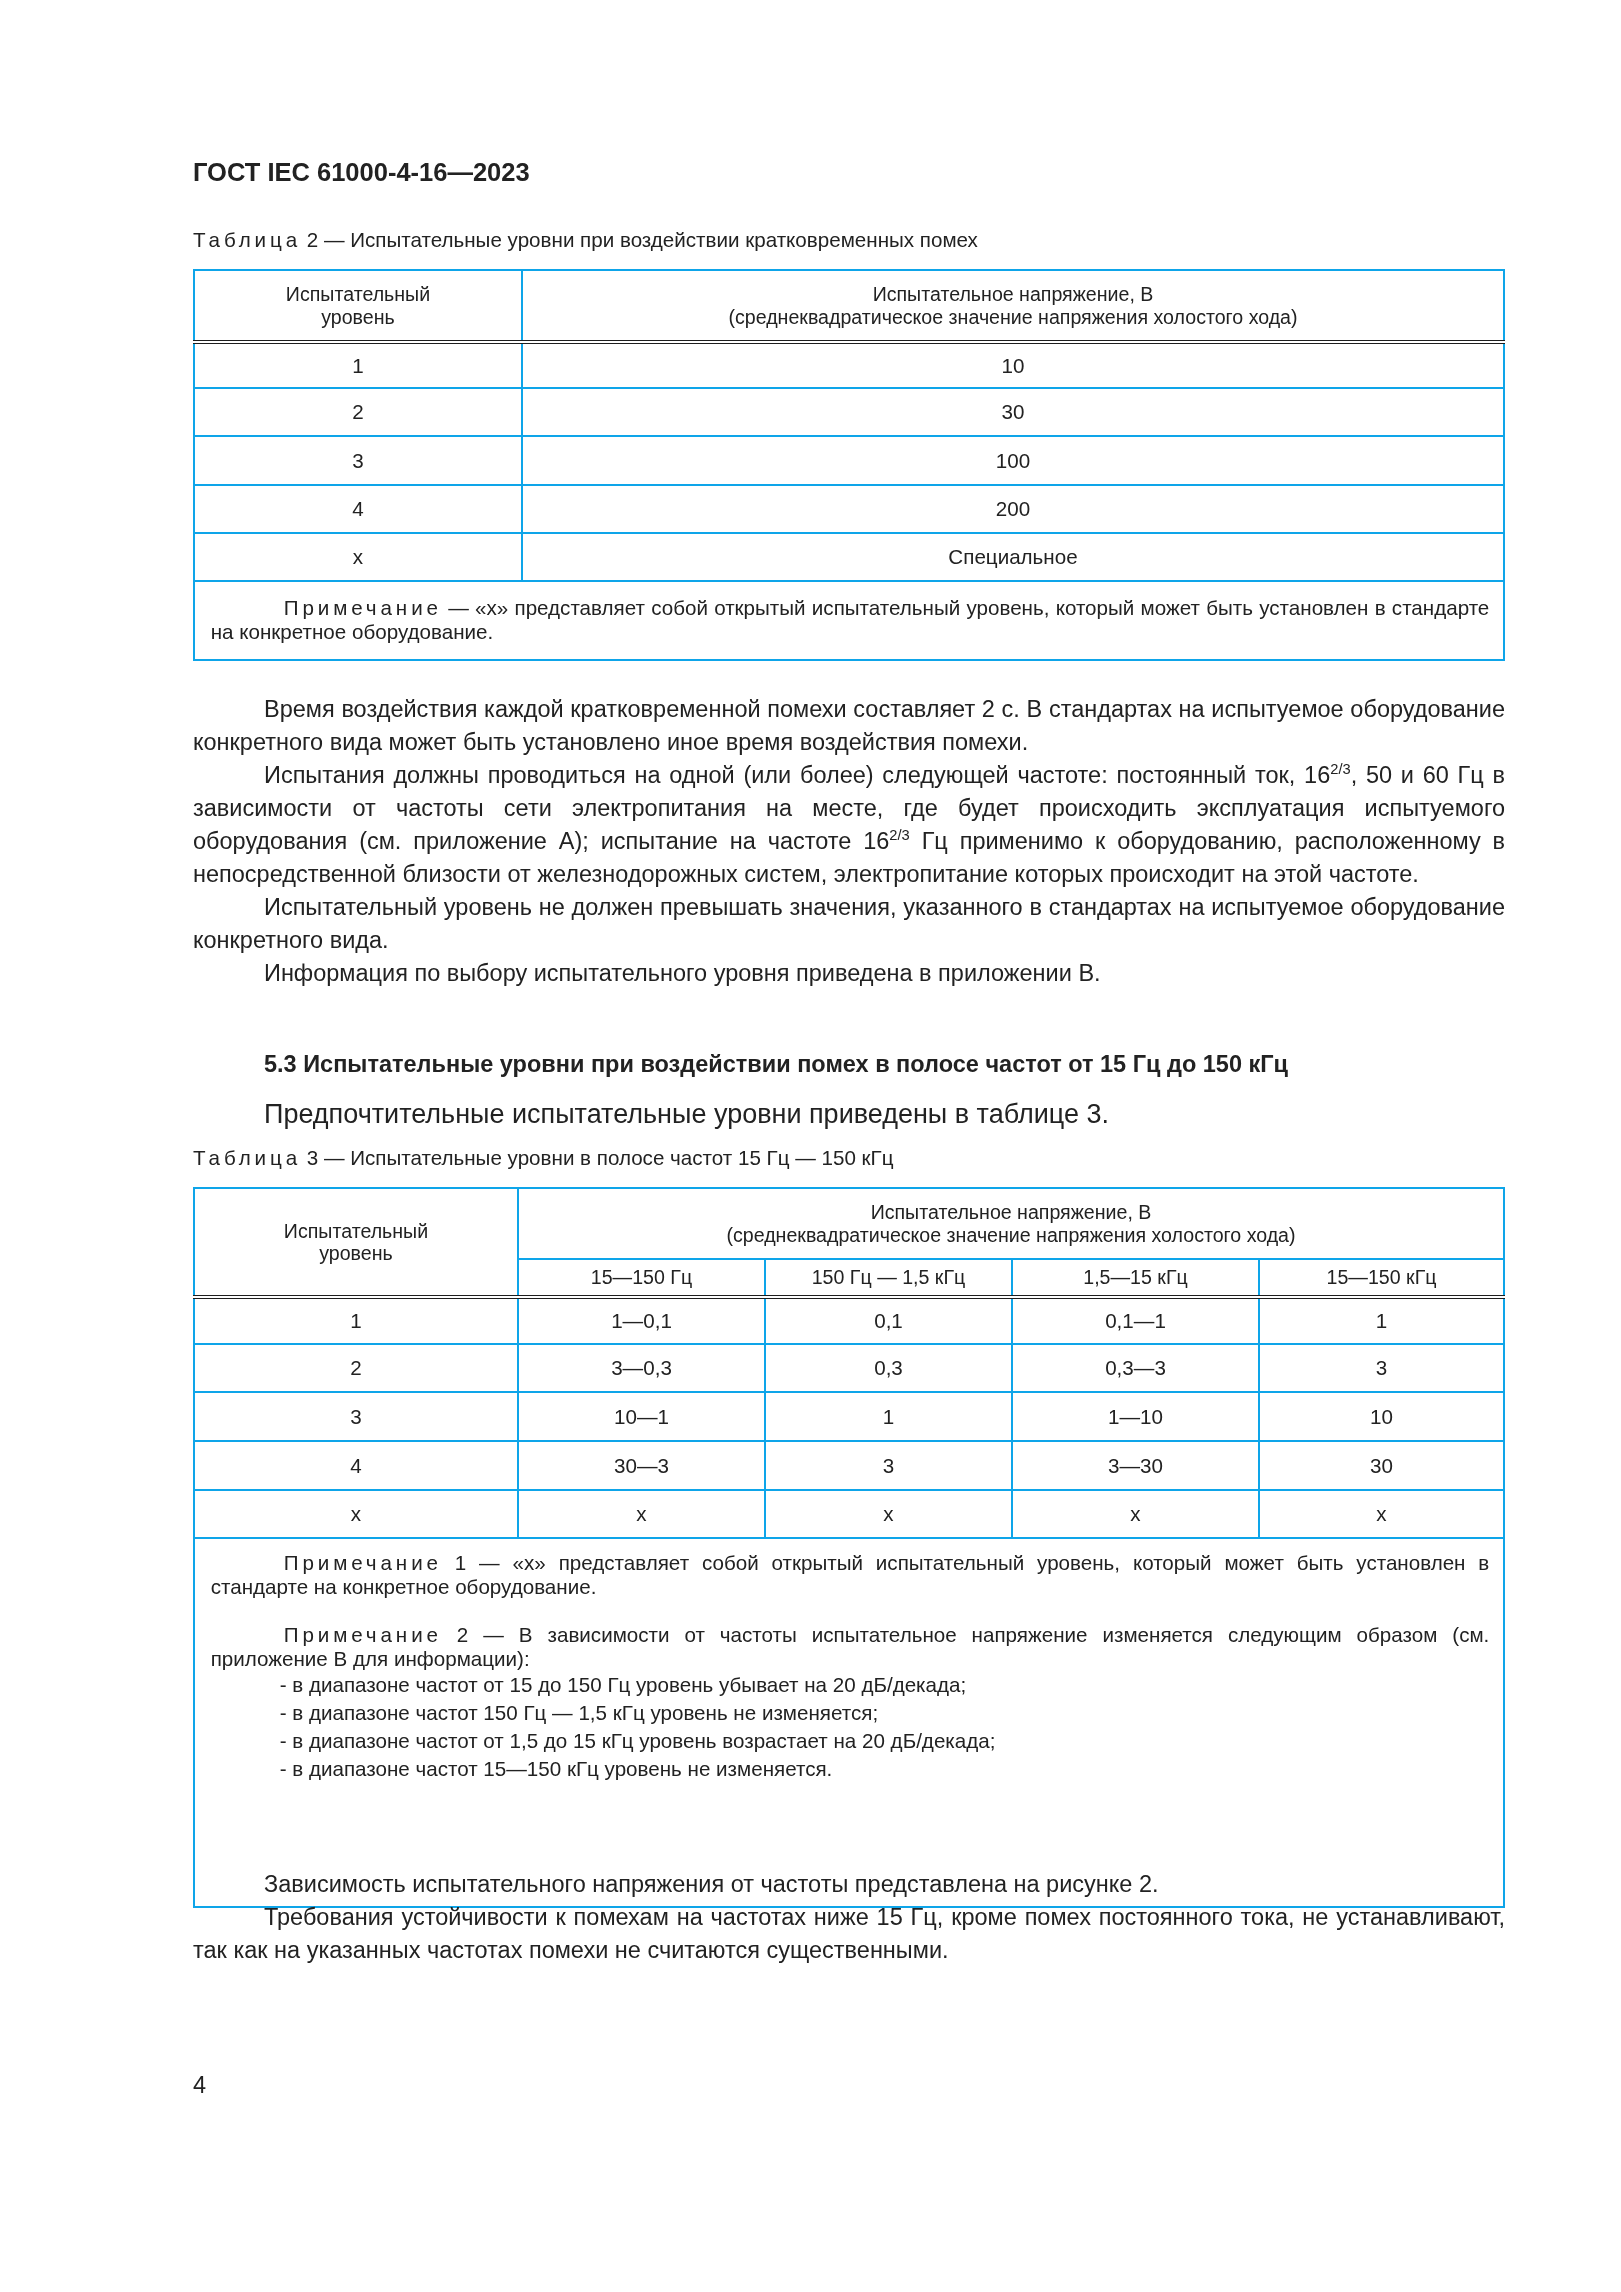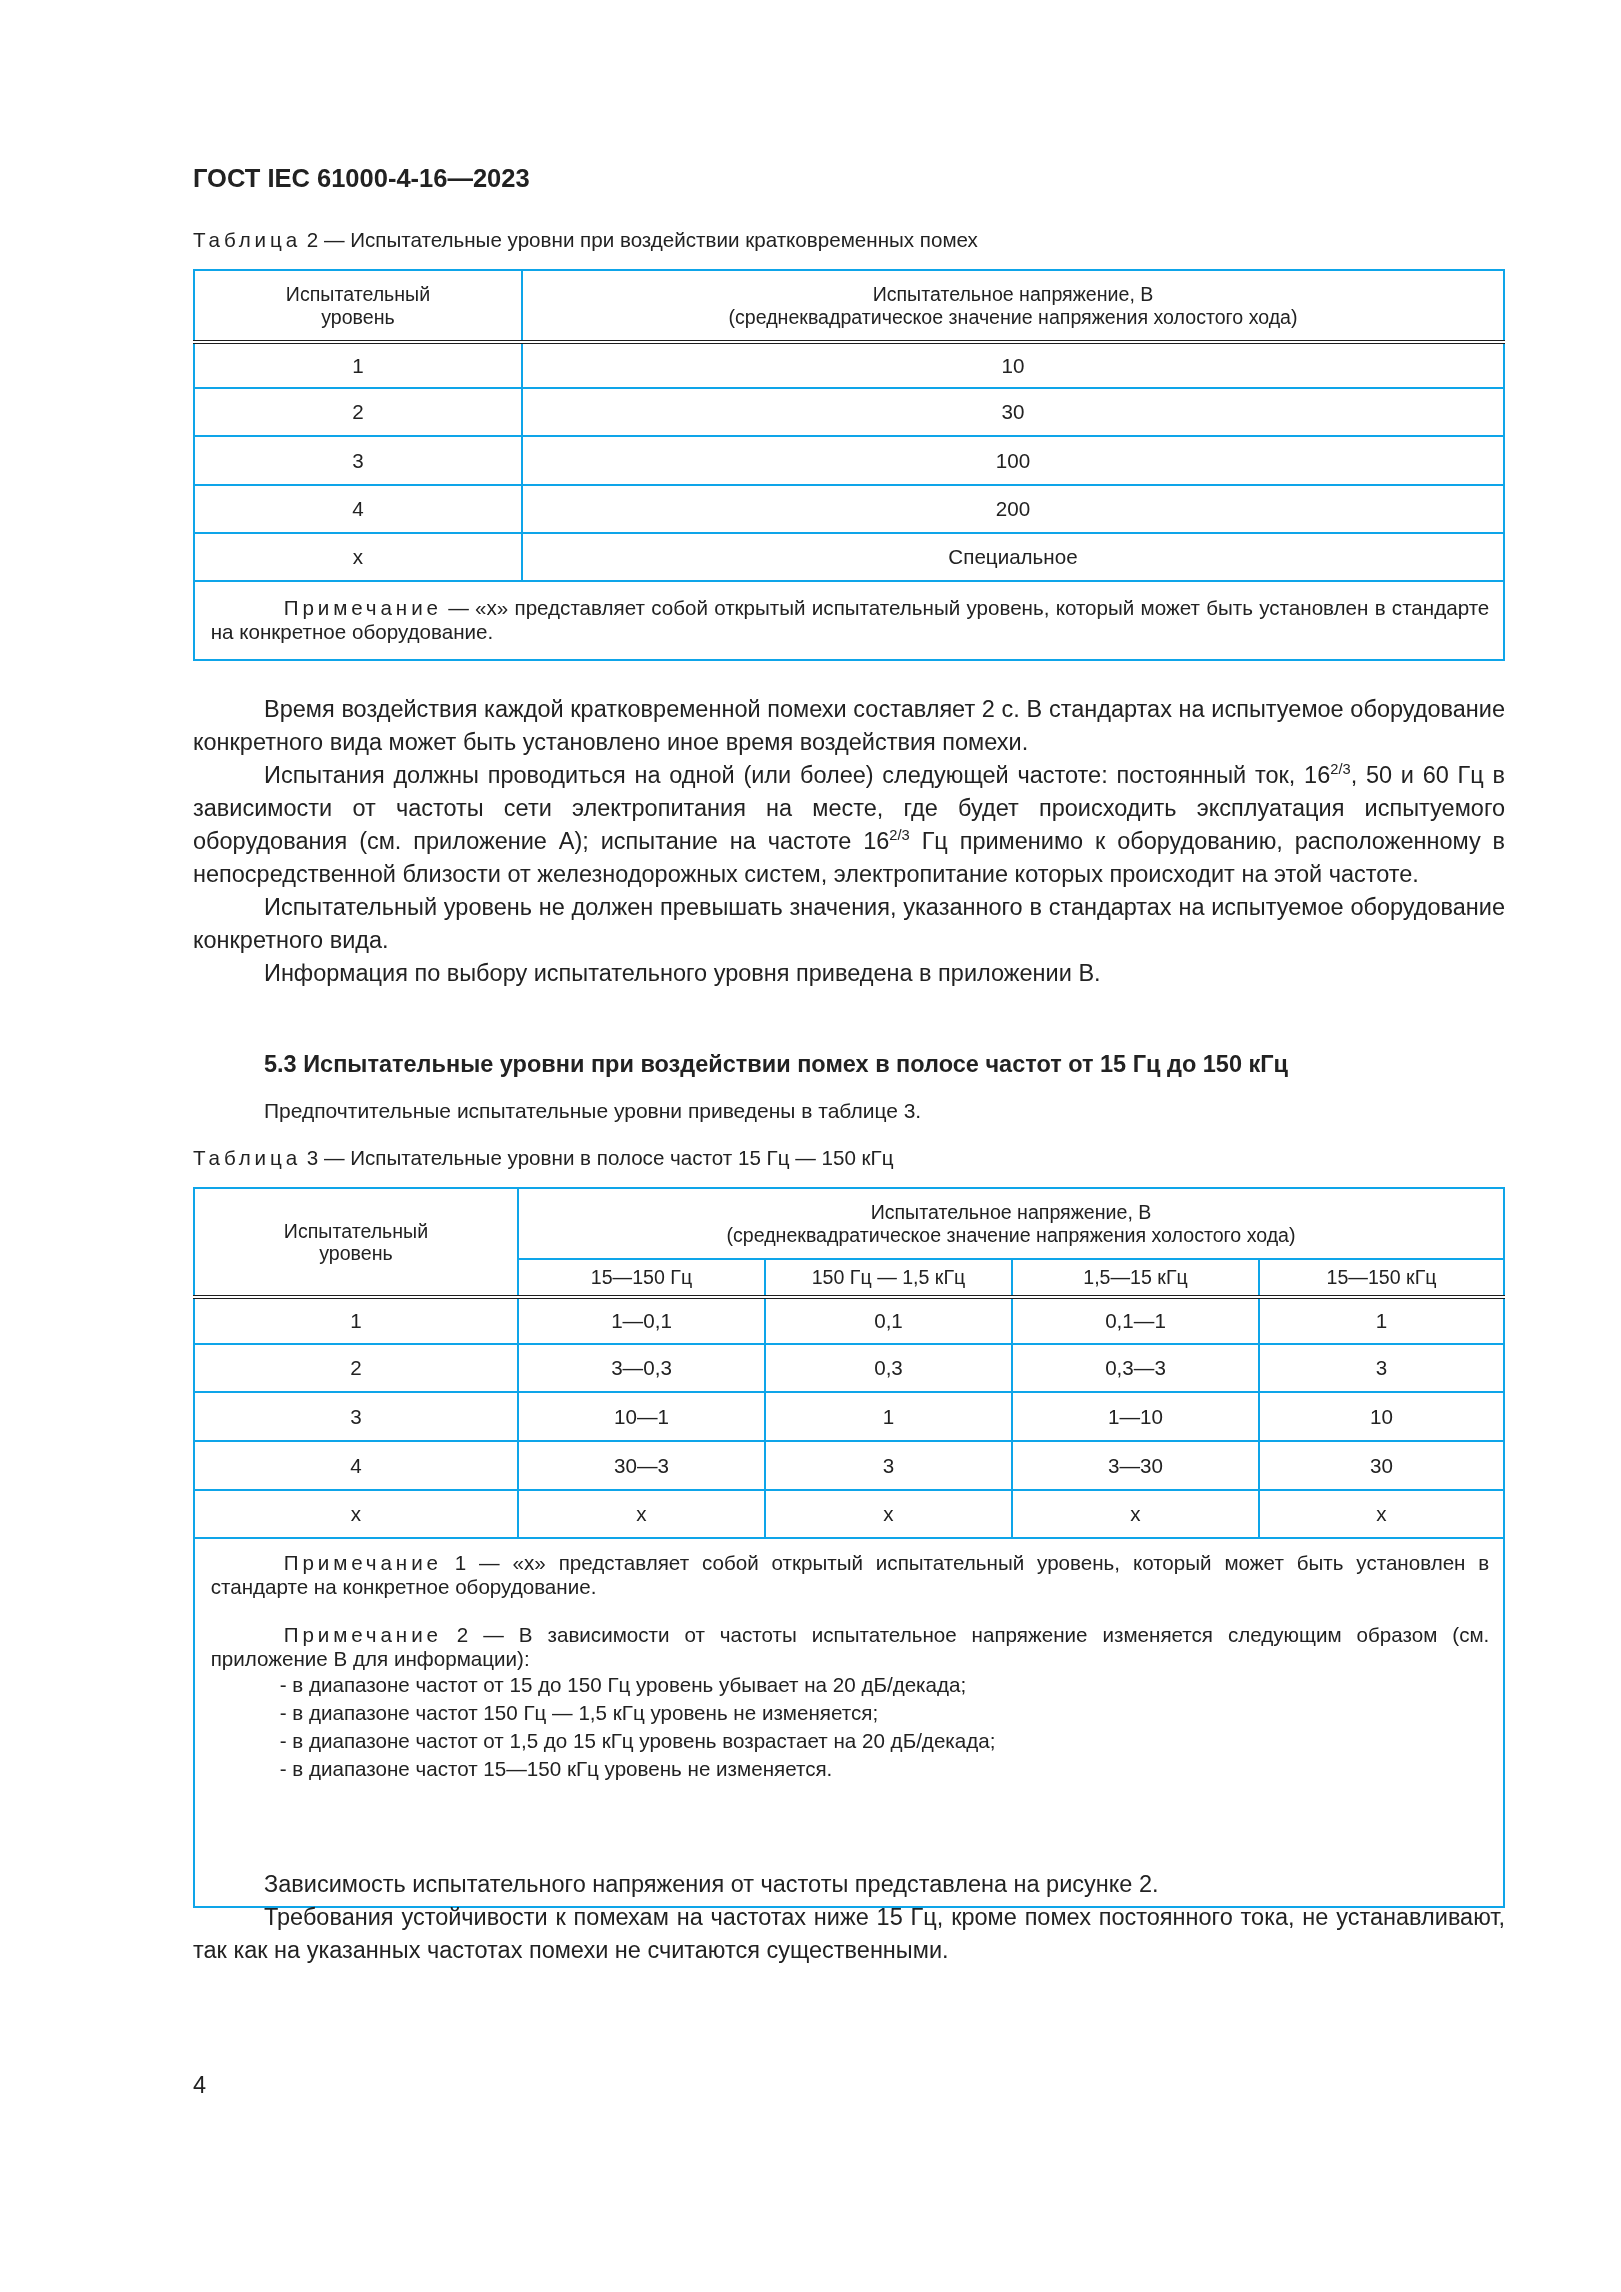--- a/index.html
+++ b/index.html
@@ -1,19 +1,19 @@
 <!DOCTYPE html>
 <html><head>
 <meta charset="utf-8">
 <style>
   html, body { margin: 0; padding: 0; background: #ffffff; }
   body { width: 1621px; height: 2293px; position: relative; overflow: hidden;
          font-family: "Liberation Sans", sans-serif; color: #222222; }
   .abs { position: absolute; }
-  .title { left: 193px; top: 164px; font-size: 25.5px; font-weight: bold; letter-spacing: 0px; white-space: nowrap; }
+  .title { left: 193px; top: 158px; font-size: 25.5px; font-weight: bold; letter-spacing: 0px; white-space: nowrap; }
   .caption { left: 193px; font-size: 20.6px; white-space: nowrap; }
   .caption .sp { letter-spacing: 3.9px; }
   .para { left: 193px; width: 1312px; font-size: 23.5px; line-height: 33px; text-align: justify; text-align-last: left; }
   .para .ind { display: inline-block; width: 71px; }
   .heading { left: 264px; font-size: 23.5px; font-weight: bold; white-space: nowrap; }
   sup { font-size: 14.7px; vertical-align: 8.8px; line-height: 0; }
 
   
   .tbl { position: absolute; left: 193px; width: 1312px; border-collapse: collapse; table-layout: fixed;
          font-size: 20.6px; color: #222; }
@@ -81,21 +81,21 @@
   </table>
 
 <div class="abs para" style="top:693px;">
   <div><span class="ind"></span><span>Время воздействия каждой кратковременной помехи составляет 2  с. В стандартах на испытуемое оборудование конкретного вида может быть установлено иное время воздействия помехи.</span></div>
   <div><span class="ind"></span><span>Испытания должны проводиться на одной (или более) следующей частоте: постоянный ток, 16</span><sup>2/3</sup><span>, 50 и 60 Гц в зависимости от частоты сети электропитания на месте, где будет происходить эксплуатация испытуемого оборудования (см. приложение А); испытание на частоте 16</span><sup>2/3</sup><span> Гц применимо к оборудованию, расположенному в непосредственной близости от железнодорожных систем, электропитание которых происходит на этой частоте.</span></div>
   <div><span class="ind"></span><span>Испытательный уровень не должен превышать значения, указанного в стандартах на испытуемое оборудование конкретного вида.</span></div>
   <div><span class="ind"></span><span>Информация по выбору испытательного уровня приведена в приложении В.</span></div>
 </div>
 
 <div class="abs heading" style="top:1051px;">5.3 Испытательные уровни при воздействии помех в полосе частот от 15 Гц до 150 кГц</div>
-<div class="abs" style="left:264px; top:1099px; font-size:21px; white-space:nowrap;">Предпочтительные испытательные уровни приведены в таблице 3.</div>
+<div class="abs" style="left:264px; top:1099px; font-size:27px; white-space:nowrap;">Предпочтительные испытательные уровни приведены в таблице 3.</div>
 
 <div class="abs caption" style="top:1146px;">
   <span class="sp">Таблица</span>
   <span>3 — Испытательные уровни в полосе частот 15  Гц — 150  кГц</span>
 </div>
 
 <table class="tbl" style="top:1187px;">
   <colgroup>
       <col style="width:324px">
       <col style="width:247px">

